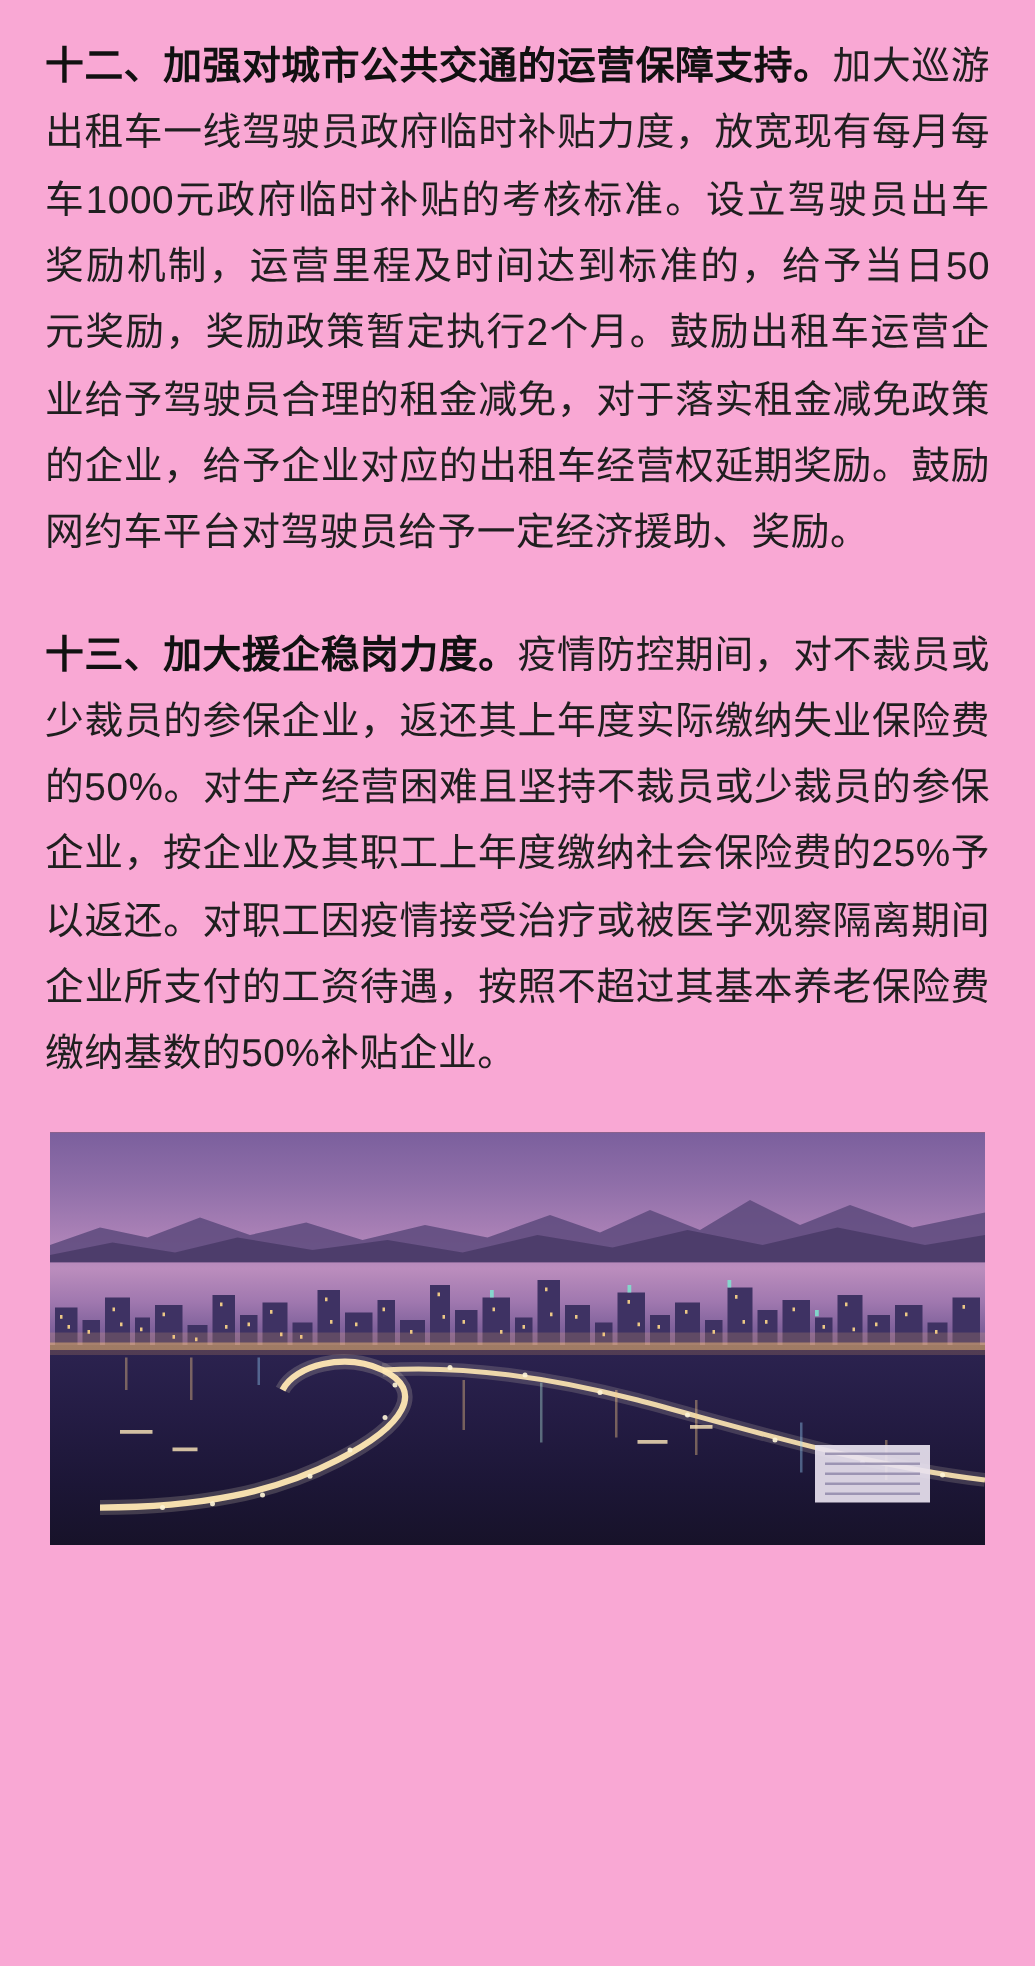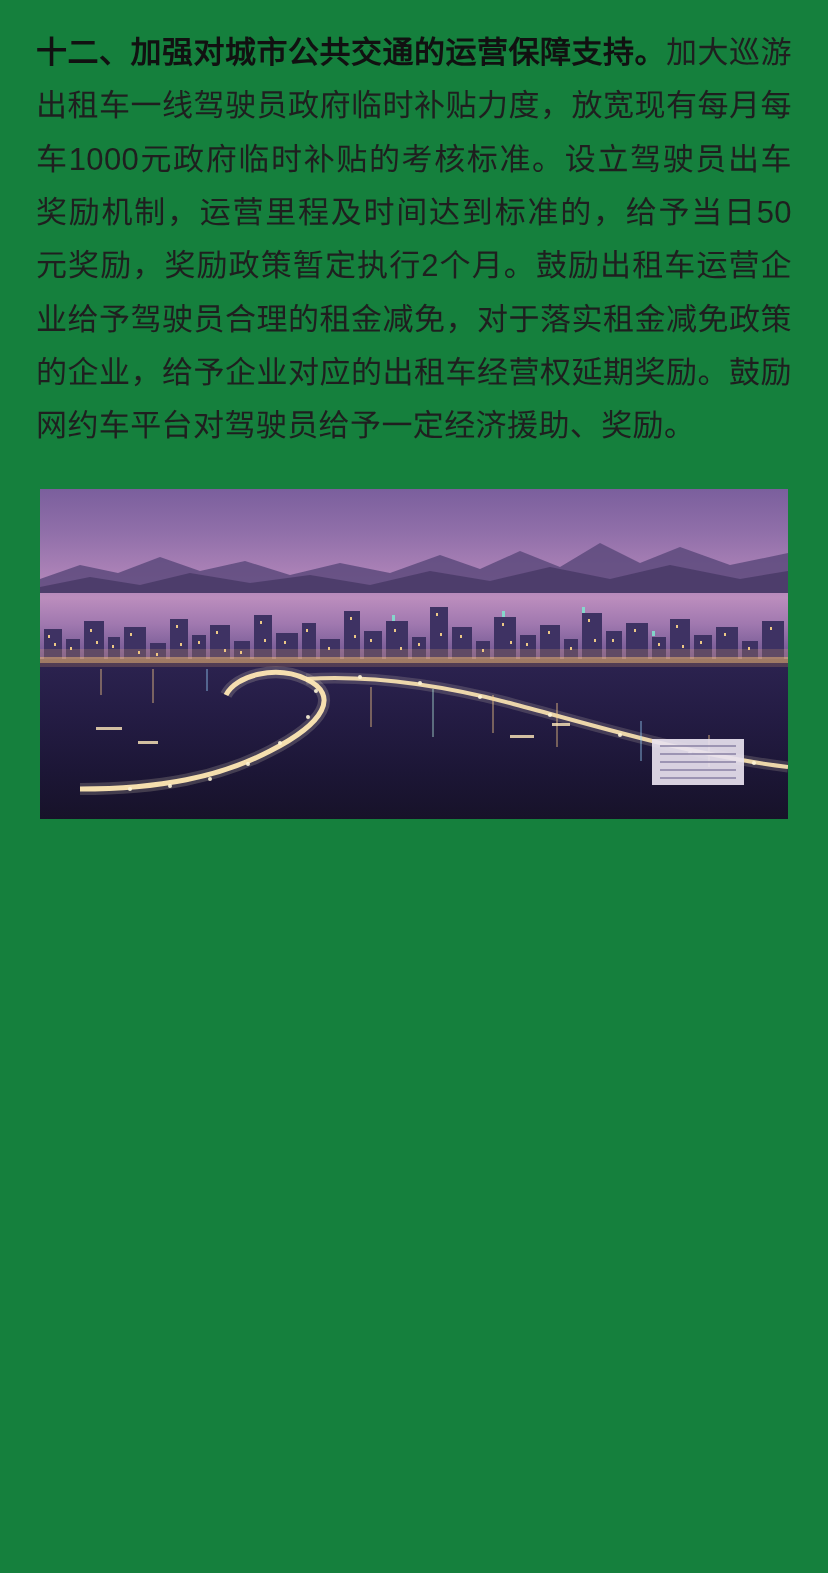--- a/index.html
+++ b/index.html
@@ -12,21 +12,21 @@
     min-height: 1573px;
     font-family: "Liberation Sans", "DejaVu Sans", sans-serif;
     color: #1a1a1a;
     -webkit-font-smoothing: antialiased;
   }
   .page {
     width: 828px;
     min-height: 1573px;
     box-sizing: border-box;
     padding: 26px 36px 20px 36px;
-    background: #15803d;
+    background: #f9a8d4;
   }
   .para {
     font-size: 31px;
     line-height: 1.72;
     letter-spacing: 0.4px;
     text-align: justify;
     text-justify: inter-ideograph;
     color: #1f1f1f;
     margin: 0 0 44px 0;
   }
@@ -92,20 +92,23 @@
 </style>
 </head>
 <body>
 
 <div class="page">
 
   <p class="para">
     <span class="lead">十二、加强对城市公共交通的运营保障支持。</span><span>加大巡游出租车一线驾驶员政府临时补贴力度，放宽现有每月每车1000元政府临时补贴的考核标准。设立驾驶员出车奖励机制，运营里程及时间达到标准的，给予当日50元奖励，奖励政策暂定执行2个月。鼓励出租车运营企业给予驾驶员合理的租金减免，对于落实租金减免政策的企业，给予企业对应的出租车经营权延期奖励。鼓励网约车平台对驾驶员给予一定经济援助、奖励。</span>
   </p>
 
+  <p class="para">
+    <span class="lead">十三、加大援企稳岗力度。</span><span>疫情防控期间，对不裁员或少裁员的参保企业，返还其上年度实际缴纳失业保险费的50%。对生产经营困难且坚持不裁员或少裁员的参保企业，按企业及其职工上年度缴纳社会保险费的25%予以返还。对职工因疫情接受治疗或被医学观察隔离期间企业所支付的工资待遇，按照不超过其基本养老保险费缴纳基数的50%补贴企业。</span>
+  </p>
 
 
   <div class="photo-wrap">
     <div class="photo">
       <div class="sky"></div>
       <svg class="mountains" viewBox="0 0 748 80" preserveAspectRatio="none">
         <path d="M0,66 L40,52 L78,60 L120,44 L160,58 L205,48 L250,62 L300,50 L350,60 L400,42 L440,56 L480,38 L520,54 L560,30 L600,50 L640,34 L690,52 L748,40 L748,80 L0,80 Z" fill="#5d4a7d" opacity="0.85"></path>
         <path d="M0,74 L50,64 L100,72 L150,60 L210,70 L270,62 L330,72 L390,58 L450,68 L510,54 L570,66 L630,52 L700,66 L748,58 L748,80 L0,80 Z" fill="#4a3b68" opacity="0.9"></path>
       </svg>
 

